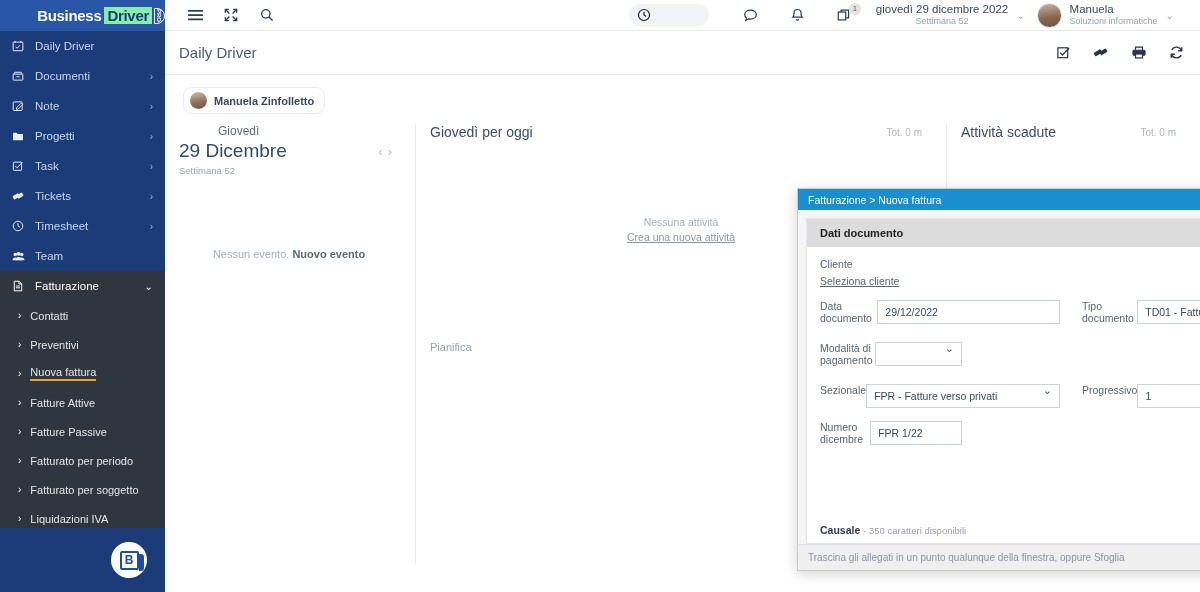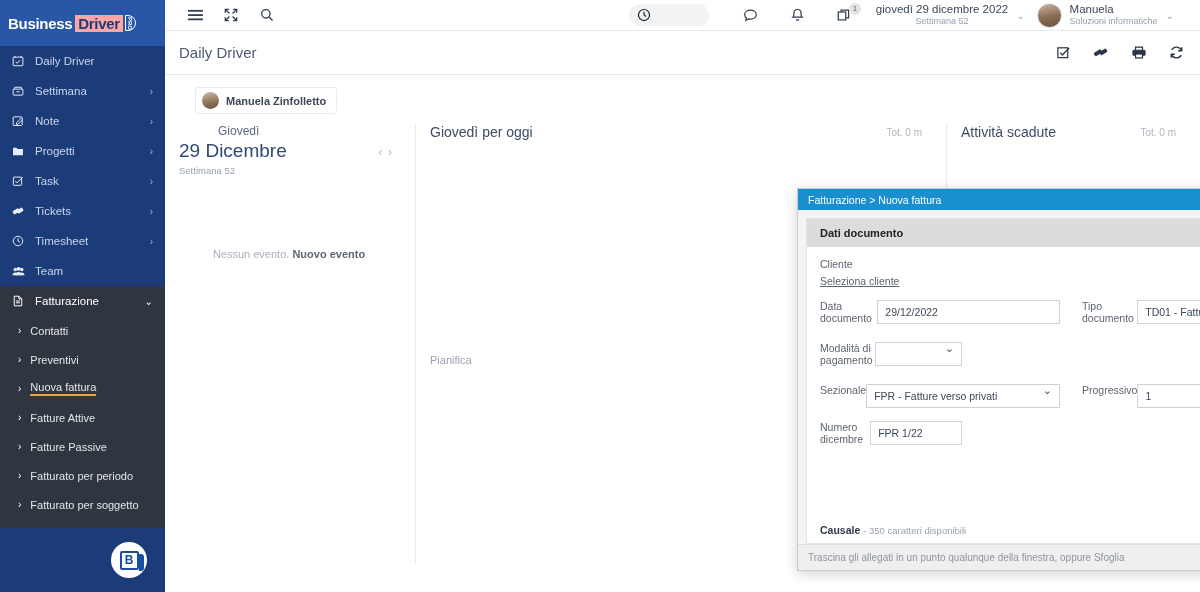--- a/index.html
+++ b/index.html
@@ -16,32 +16,33 @@
 
   
   .sidebar {
     width: 165px; height: 592px;
     background: #1b3c78;
     flex: 0 0 165px;
     position: relative;
     overflow: hidden;
   }
   .logo-bar {
-    height: 46px;
+    height: 31px;
     background: #2a56a8;
     display: flex; align-items: center;
     padding-left: 8px;
+    justify-content: flex-end;
   }
   .logo {
     display: flex; align-items: center;
     font-size: 15px; font-weight: bold; letter-spacing: -0.3px;
   }
   .logo .l-business { color: #ffffff; }
   .logo .l-driver {
-    background: #fca5a5; color: #1b3c78;
+    background: #86efac; color: #1b3c78;
     padding: 0 3px; margin-left: 3px;
   }
   .logo .l-pro {
     margin-left: 2px;
     border: 1px solid #ffffff;
     border-radius: 0 8px 8px 0;
     color: #fff;
     font-size: 6px;
     padding: 1px 2px 1px 1px;
     writing-mode: vertical-rl;
@@ -169,23 +170,23 @@
   }
   .ph-actions { margin-left: auto; display: flex; }
   .ph-actions .a-ic {
     margin-left: 22px; color: #2b3648; cursor: pointer; display:flex;
   }
 
   .content { position: relative; height: 517px; }
 
   .userchip {
     display: inline-flex; align-items: center;
-    border: 1px solid #e8eaee; border-radius: 3px;
+    border: 1px solid #e8eaee; border-radius: 9px;
     padding: 4px 10px 4px 6px;
-    margin: 12px 0 0 30px;
+    margin: 12px 0 0 18px;
   }
   .userchip .uc-av {
     width: 17px; height: 17px; border-radius: 50%;
     background: linear-gradient(170deg,#cbbcab 0%, #8d7158 60%, #6c5744 100%);
     margin-right: 7px;
   }
   .userchip .uc-name { font-size: 11px; font-weight: bold; color: #3c4858; }
 
   .cols { display: flex; margin-top: 10px; height: 440px; }
   .col-left { width: 250px; padding: 0 16px 0 14px; position: relative; }
@@ -212,21 +213,21 @@
   .panel-title { font-size: 14px; color: #3b4d66; }
   .tot {
     position: absolute; right: 24px; top: 3px;
     font-size: 10px; color: #b0b6bf;
   }
   .empty-act {
     position: absolute; left: 0; right: 0; top: 92px;
     text-align: center; font-size: 10.5px; color: #a9b0ba;
   }
   .empty-act a { display: block; color: #8d95a1; margin-top: 3px; text-decoration: underline; font-size: 10.5px;}
-  .pianifica { position: absolute; left: 14px; top: 230px; font-size: 11px; color: #9aa3b0; }
+  .pianifica { position: absolute; left: 14px; top: 217px; font-size: 11px; color: #9aa3b0; }
 
   
   .modal {
     position: absolute;
     left: 632px; top: 188px;
     width: 548px; height: 383px;
     background: #f4f4f4;
     border: 1px solid #c8ccd2;
     box-shadow: 0 3px 12px rgba(0,0,0,0.18);
     display: flex; flex-direction: column;
@@ -324,21 +325,21 @@
         <span class="lbl">Daily Driver</span>
         <span class="chev"></span>
       </div>
       <div class="nav-item">
         <span class="ico">
           <svg width="12" height="12" viewBox="0 0 16 16" fill="none" stroke="#e8eef8" stroke-width="1.3">
               <rect x="1.5" y="5.5" width="13" height="8" rx="1"></rect>
               <path d="M2.5 5.5l1.2-2.5h8.6l1.2 2.5M6 9h4"></path>
             </svg>
         </span>
-        <span class="lbl">Settimana</span>
+        <span class="lbl">Documenti</span>
         <span class="chev">›</span>
       </div>
       <div class="nav-item">
         <span class="ico">
           <svg width="12" height="12" viewBox="0 0 16 16" fill="none" stroke="#e8eef8" stroke-width="1.3">
               <rect x="1.6" y="2.5" width="12" height="11.5" rx="1"></rect>
               <path d="M6 10.4l6-6 2 2-6 6H6z" fill="#1b3c78"></path>
             </svg>
         </span>
         <span class="lbl">Note</span>
@@ -575,20 +576,24 @@
             <span>Nessun evento.</span>
             <b>Nuovo evento</b>
           </div>
         </div>
 
         <div class="vdiv"></div>
 
         <div class="col-mid">
           <div class="panel-title">Giovedì per oggi</div>
           <div class="tot">Tot. 0 m</div>
+          <div class="empty-act">
+            <span>Nessuna attività</span>
+            <a>Crea una nuova attività</a>
+          </div>
           <div class="pianifica">Pianifica</div>
         </div>
 
         <div class="vdiv"></div>
 
         <div class="col-right">
           <div class="panel-title">Attività scadute</div>
           <div class="tot">Tot. 0 m</div>
         </div>
       </div>

